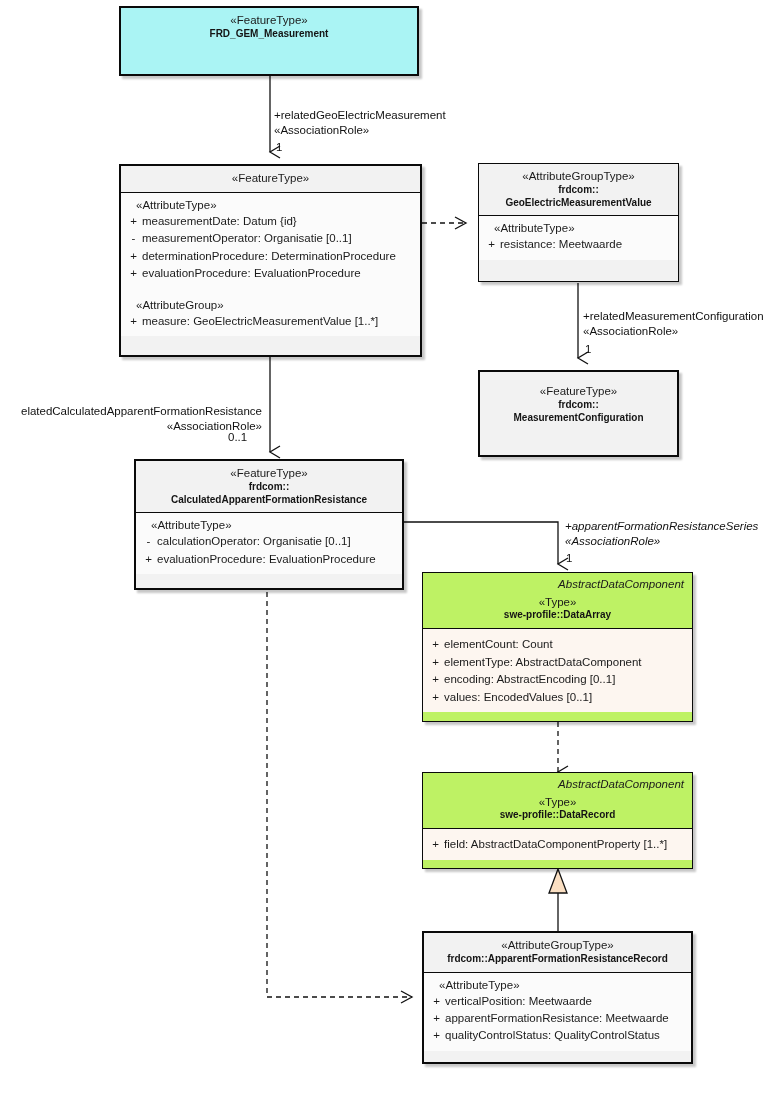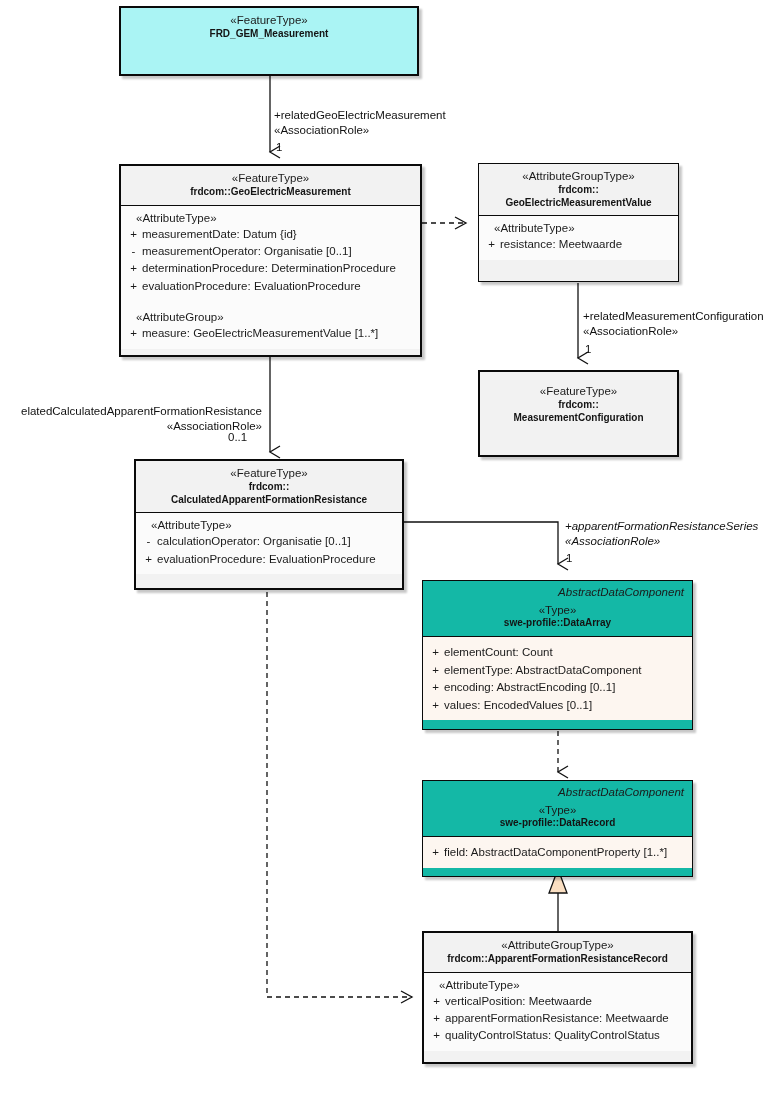--- a/index.html
+++ b/index.html
@@ -32,21 +32,21 @@
   .uml-box {
     position: absolute;
     box-sizing: border-box;
     border: 1.6px solid #0a0a0a;
     background: #ffffff;
     box-shadow: 2.5px 2.5px 2px rgba(0,0,0,0.22);
   }
   .uml-box.thick { border-width: 2.2px; }
   .box-cyan  { background: #aaf4f4; }
   .box-grey  { background: #f2f2f2; }
-  .box-peach { background: #14b8a6; margin-top: 8px; }
+  .box-peach { background: #bef264; }
 
   .hdr {
     padding: 5px 6px 6px 6px;
     text-align: center;
     line-height: 1.28;
   }
   .hdr .stereo {
     font-size: 11.5px;
     font-weight: normal;
     color: #1a1a1a;
@@ -144,21 +144,20 @@
   <div class="uml-box thick box-cyan" style="left:119px; top:6px; width:300px; height:70px;">
     <div class="hdr">
       <div class="stereo">«FeatureType»</div>
       <div class="cname">FRD_GEM_Measurement</div>
     </div>
   </div>
 
   <div class="uml-box thick box-grey" style="left:119px; top:164px; width:303px; height:193px;">
     <div class="hdr">
       <div class="stereo">«FeatureType»</div>
-      <div class="cname">frdcom::GeoElectricMeasurement</div>
     </div>
     <div class="divider"></div>
     <div class="compartment" style="background:#fbfbfb;">
       <div class="grp-label">«AttributeType»</div>
       <div class="attr-row">
         <span class="attr-vis">+</span>
         <span class="attr-txt">measurementDate: Datum {id}</span>
       </div>
       <div class="attr-row">
         <span class="attr-vis">-</span>

